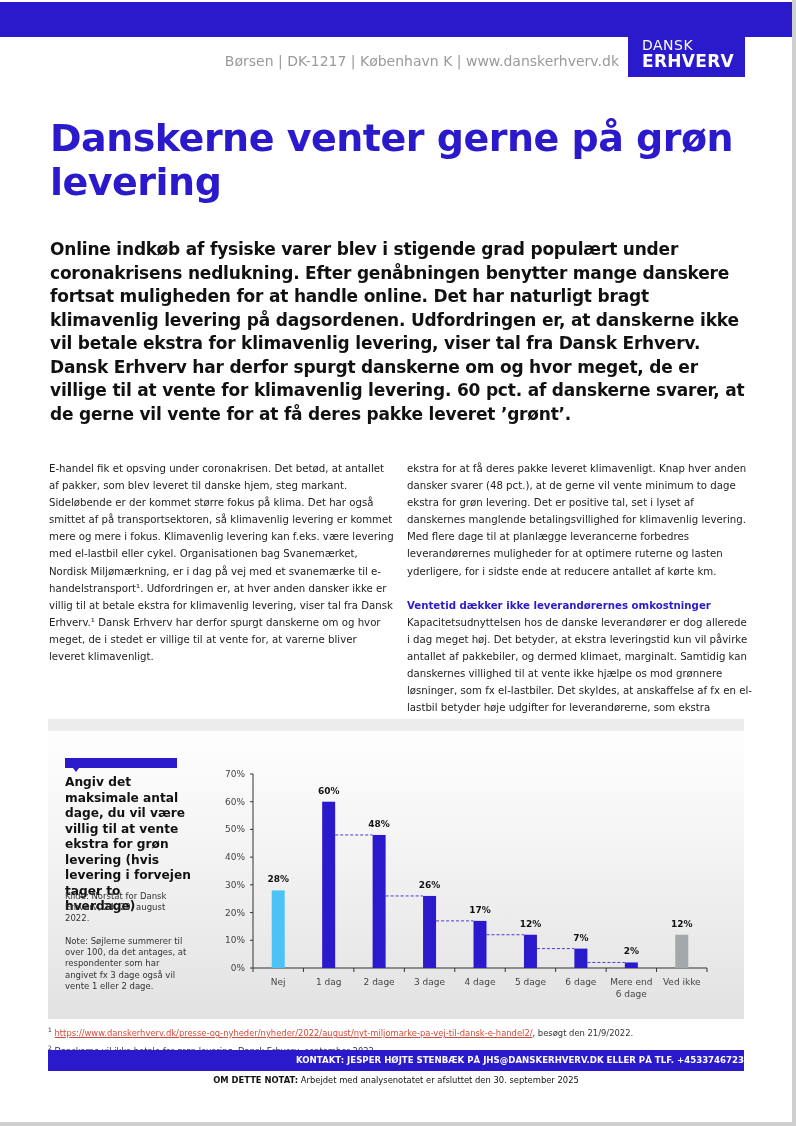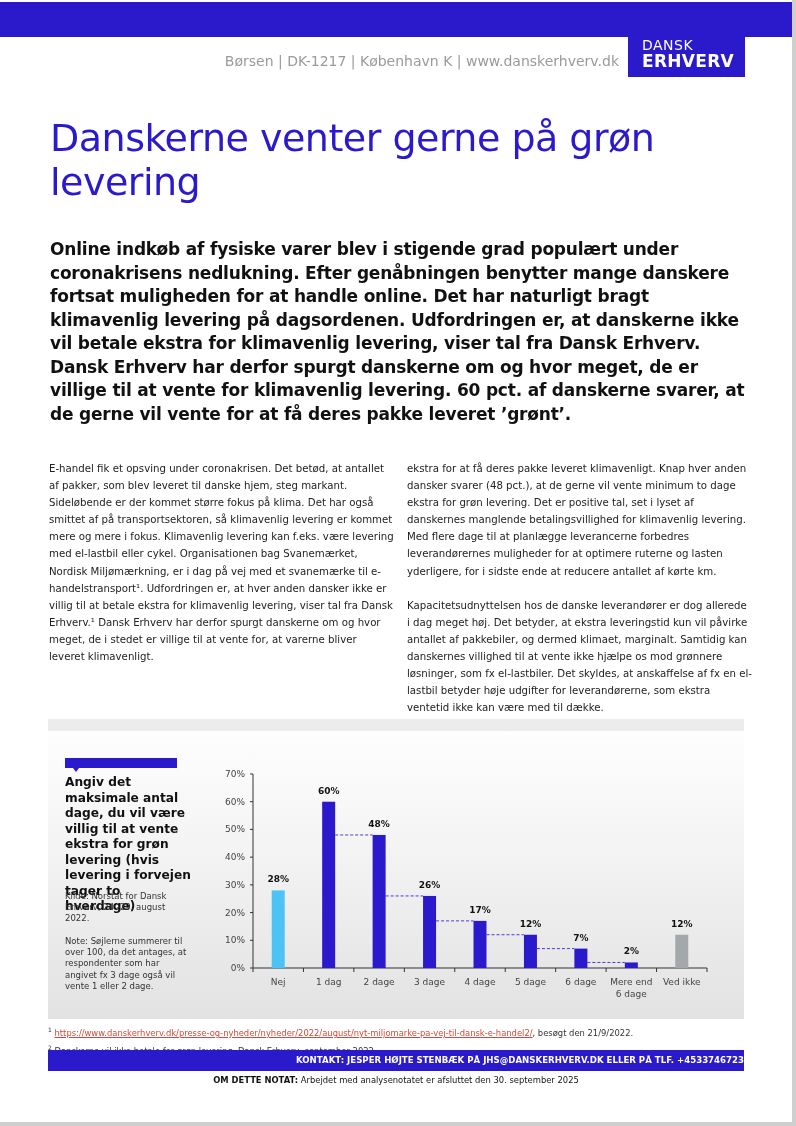--- a/index.html
+++ b/index.html
@@ -5,21 +5,21 @@
   * { box-sizing: border-box; margin: 0; padding: 0; }
   html, body { width: 796px; height: 1126px; background: #fff; overflow: hidden; }
   body { position: relative; font-family: "Liberation Sans", sans-serif; color: #111; }
   .page-edge-right { position: absolute; top: 0; right: 0; width: 4px; height: 1126px; background: #cfcfcf; }
   .page-edge-bottom { position: absolute; left: 0; bottom: 0; width: 796px; height: 4px; background: #cfcfcf; }
   .top-band { position: absolute; left: 0; top: 2px; width: 792px; height: 35px; background: #2a1acb; }
   .logo { position: absolute; left: 628px; top: 36px; width: 117px; height: 41px; background: #2a1acb; color: #fff; padding: 2px 0 0 14px; }
   .logo .l1 { font-family: "DejaVu Sans", sans-serif; font-size: 14px; line-height: 14px; letter-spacing: 0.5px; font-weight: normal; }
   .logo .l2 { font-family: "DejaVu Sans", sans-serif; font-size: 17px; line-height: 18px; font-weight: bold; letter-spacing: 0.3px; }
   .address { position: absolute; right: 177px; top: 53px; font-size: 14px; color: #9a9a9a; font-family: "DejaVu Sans", sans-serif; }
-  .title { position: absolute; left: 50px; top: 116px; width: 700px; font-family: "DejaVu Sans", sans-serif; font-weight: normal; font-size: 38px; line-height: 44px; color: #2a1acb; letter-spacing: -0.5px; }
+  .title { position: absolute; left: 50px; top: 116px; width: 700px; font-family: "DejaVu Sans", sans-serif; font-weight: bold; font-size: 38px; line-height: 44px; color: #2a1acb; letter-spacing: -0.5px; }
   .lead { position: absolute; left: 50px; top: 238px; width: 700px; font-family: "DejaVu Sans", sans-serif; font-weight: bold; font-size: 17px; line-height: 23.5px; color: #111; letter-spacing: -0.2px; }
   .col { position: absolute; top: 460px; width: 345px; font-family: "DejaVu Sans", sans-serif; font-size: 10.2px; line-height: 17.1px; color: #222; }
   .col.left { left: 49px; }
   .col.right { left: 407px; }
   .col p { margin-bottom: 17px; }
   .col .sub { color: #2a1acb; font-weight: bold; display: block; }
   .chart-box { position: absolute; left: 48px; top: 719px; width: 696px; height: 300px; background: linear-gradient(to bottom, #ffffff 0%, #f6f6f6 35%, #e2e2e2 100%); }
   .chart-topstrip { position: absolute; left: 48px; top: 719px; width: 696px; height: 12px; background: #ececec; }
   .q-bar { position: absolute; left: 65px; top: 758px; width: 112px; height: 10px; background: #2a1acb; }
   .q-bar::after { content: ""; position: absolute; left: 8px; bottom: -4px; border-left: 3px solid transparent; border-right: 3px solid transparent; border-top: 4px solid #2a1acb; }
@@ -50,20 +50,21 @@
 <h1 class="title">Danskerne venter gerne på grøn levering</h1>
 <div class="lead">Online indkøb af fysiske varer blev i stigende grad populært under coronakrisens nedlukning. Efter genåbningen benytter mange danskere fortsat muligheden for at handle online. Det har naturligt bragt klimavenlig levering på dagsordenen. Udfordringen er, at danskerne ikke vil betale ekstra for klimavenlig levering, viser tal fra Dansk Erhverv. Dansk Erhverv har derfor spurgt danskerne om og hvor meget, de er villige til at vente for klimavenlig levering. 60 pct. af danskerne svarer, at de gerne vil vente for at få deres pakke leveret ’grønt’.</div>
 
 <div class="col left">
   <p>E-handel fik et opsving under coronakrisen. Det betød, at antallet af pakker, som blev leveret til danske hjem, steg markant. Sideløbende er der kommet større fokus på klima. Det har også smittet af på transportsektoren, så klimavenlig levering er kommet mere og mere i fokus. Klimavenlig levering kan f.eks. være levering med el-lastbil eller cykel. Organisationen bag Svanemærket, Nordisk Miljømærkning, er i dag på vej med et svanemærke til e-handelstransport¹. Udfordringen er, at hver anden dansker ikke er villig til at betale ekstra for klimavenlig levering, viser tal fra Dansk Erhverv.¹ Dansk Erhverv har derfor spurgt danskerne om og hvor meget, de i stedet er villige til at vente for, at varerne bliver leveret klimavenligt.</p>
 </div>
 
 <div class="col right">
   <p>ekstra for at få deres pakke leveret klimavenligt. Knap hver anden dansker svarer (48 pct.), at de gerne vil vente minimum to dage ekstra for grøn levering. Det er positive tal, set i lyset af danskernes manglende betalingsvillighed for klimavenlig levering. Med flere dage til at planlægge leverancerne forbedres leverandørernes muligheder for at optimere ruterne og lasten yderligere, for i sidste ende at reducere antallet af kørte km.</p>
   <div>
+    <span class="sub">Ventetid dækker ikke leverandørernes omkostninger</span>
     <span>Kapacitetsudnyttelsen hos de danske leverandører er dog allerede i dag meget høj. Det betyder, at ekstra leveringstid kun vil påvirke antallet af pakkebiler, og dermed klimaet, marginalt. Samtidig kan danskernes villighed til at vente ikke hjælpe os mod grønnere løsninger, som fx el-lastbiler. Det skyldes, at anskaffelse af fx en el-lastbil betyder høje udgifter for leverandørerne, som ekstra ventetid ikke kan være med til dække.</span>
   </div>
 </div>
 
 <div class="chart-box"></div>
 <div class="chart-topstrip"></div>
 <div class="q-bar"></div>
 <div class="question">Angiv det maksimale antal dage, du vil være villig til at vente ekstra for grøn levering (hvis levering i forvejen tager to hverdage)</div>
 <div class="source">Kilde: Norstat for Dansk Erhverv, 24.-29. august 2022.</div>
 <div class="note">Note: Søjlerne summerer til over 100, da det antages, at respondenter som har angivet fx 3 dage også vil vente 1 eller 2 dage.</div>

